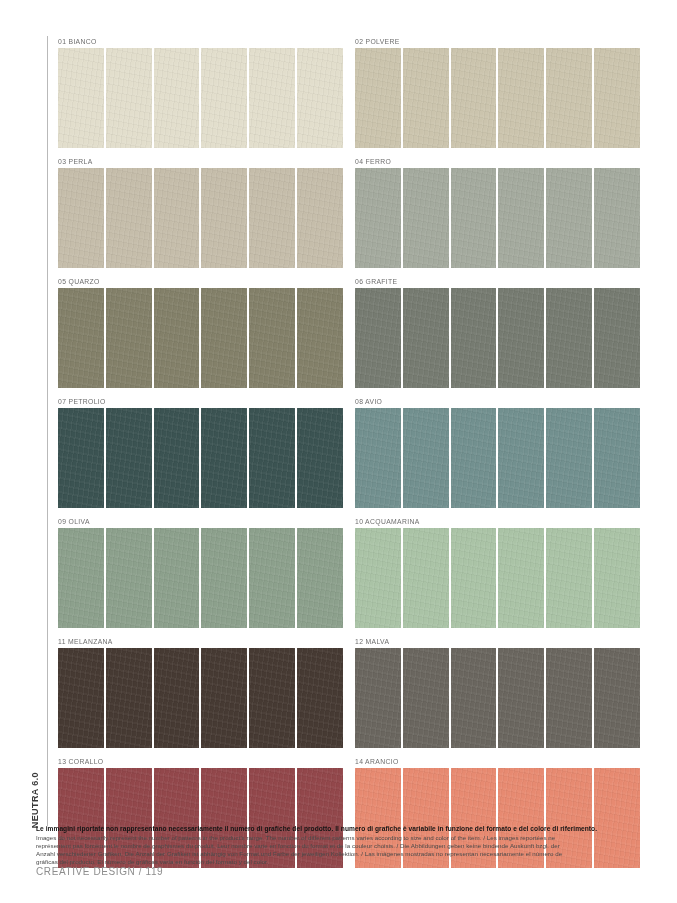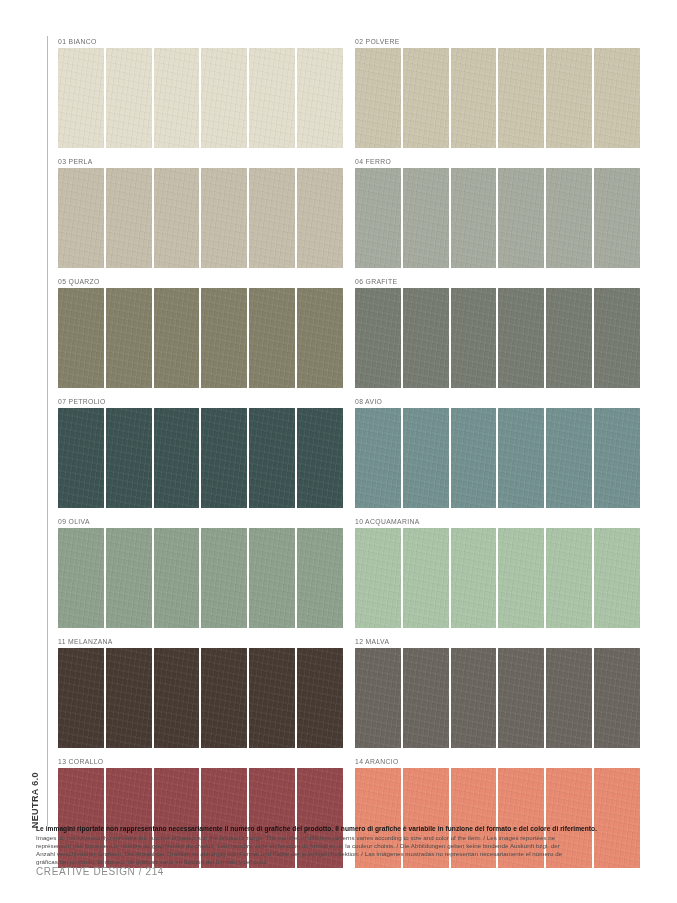--- a/index.html
+++ b/index.html
@@ -305,15 +305,15 @@
   <div class="footer">
     <div class="footer-headline">Le immagini riportate non rappresentano necessariamente il numero di grafiche del prodotto. Il numero di grafiche è variabile in funzione del formato e del colore di riferimento.</div>
     <div class="footer-body">
       <p>Images do not necessarily represent the number of patterns in the product's range. The number of different patterns varies according to size and color of the item. / Les images reportées ne</p>
       <p>représentent pas forcément le nombre de graphismes du produit.  Leur nombre varie en fonction du format et de la couleur choisis. / Die Abbildungen geben keine bindende Auskunft bzgl. der</p>
       <p>Anzahl verschiedener Grafiken. Die Anzahl der Grafiken ist abhängig von Format und Farbe der jeweiligen Kollektion. / Las imágenes mostradas no representan necesariamente el número de</p>
       <p>gráficas del producto. El número de gráficas varía en función del formato y del color.</p>
     </div>
   </div>
 
-  <div class="credit">CREATIVE DESIGN / 214</div>
+  <div class="credit">CREATIVE DESIGN / 119</div>
 
 </div>
 
 </body></html>

